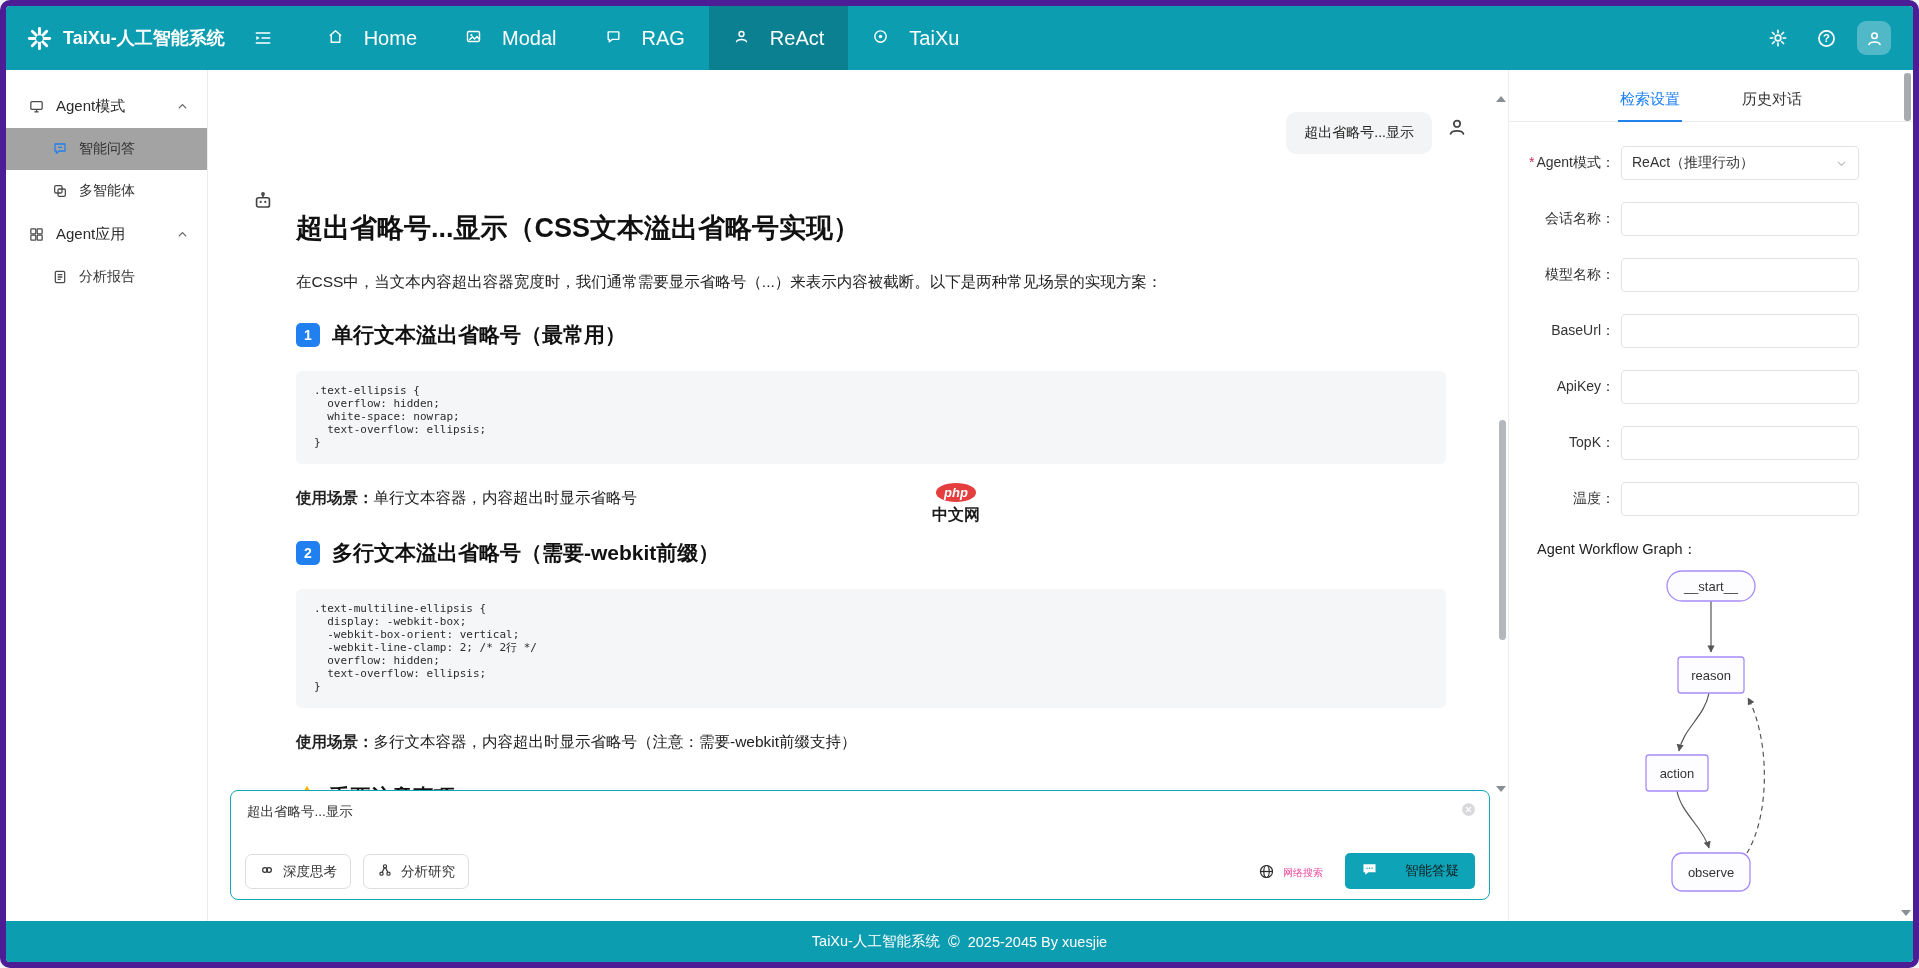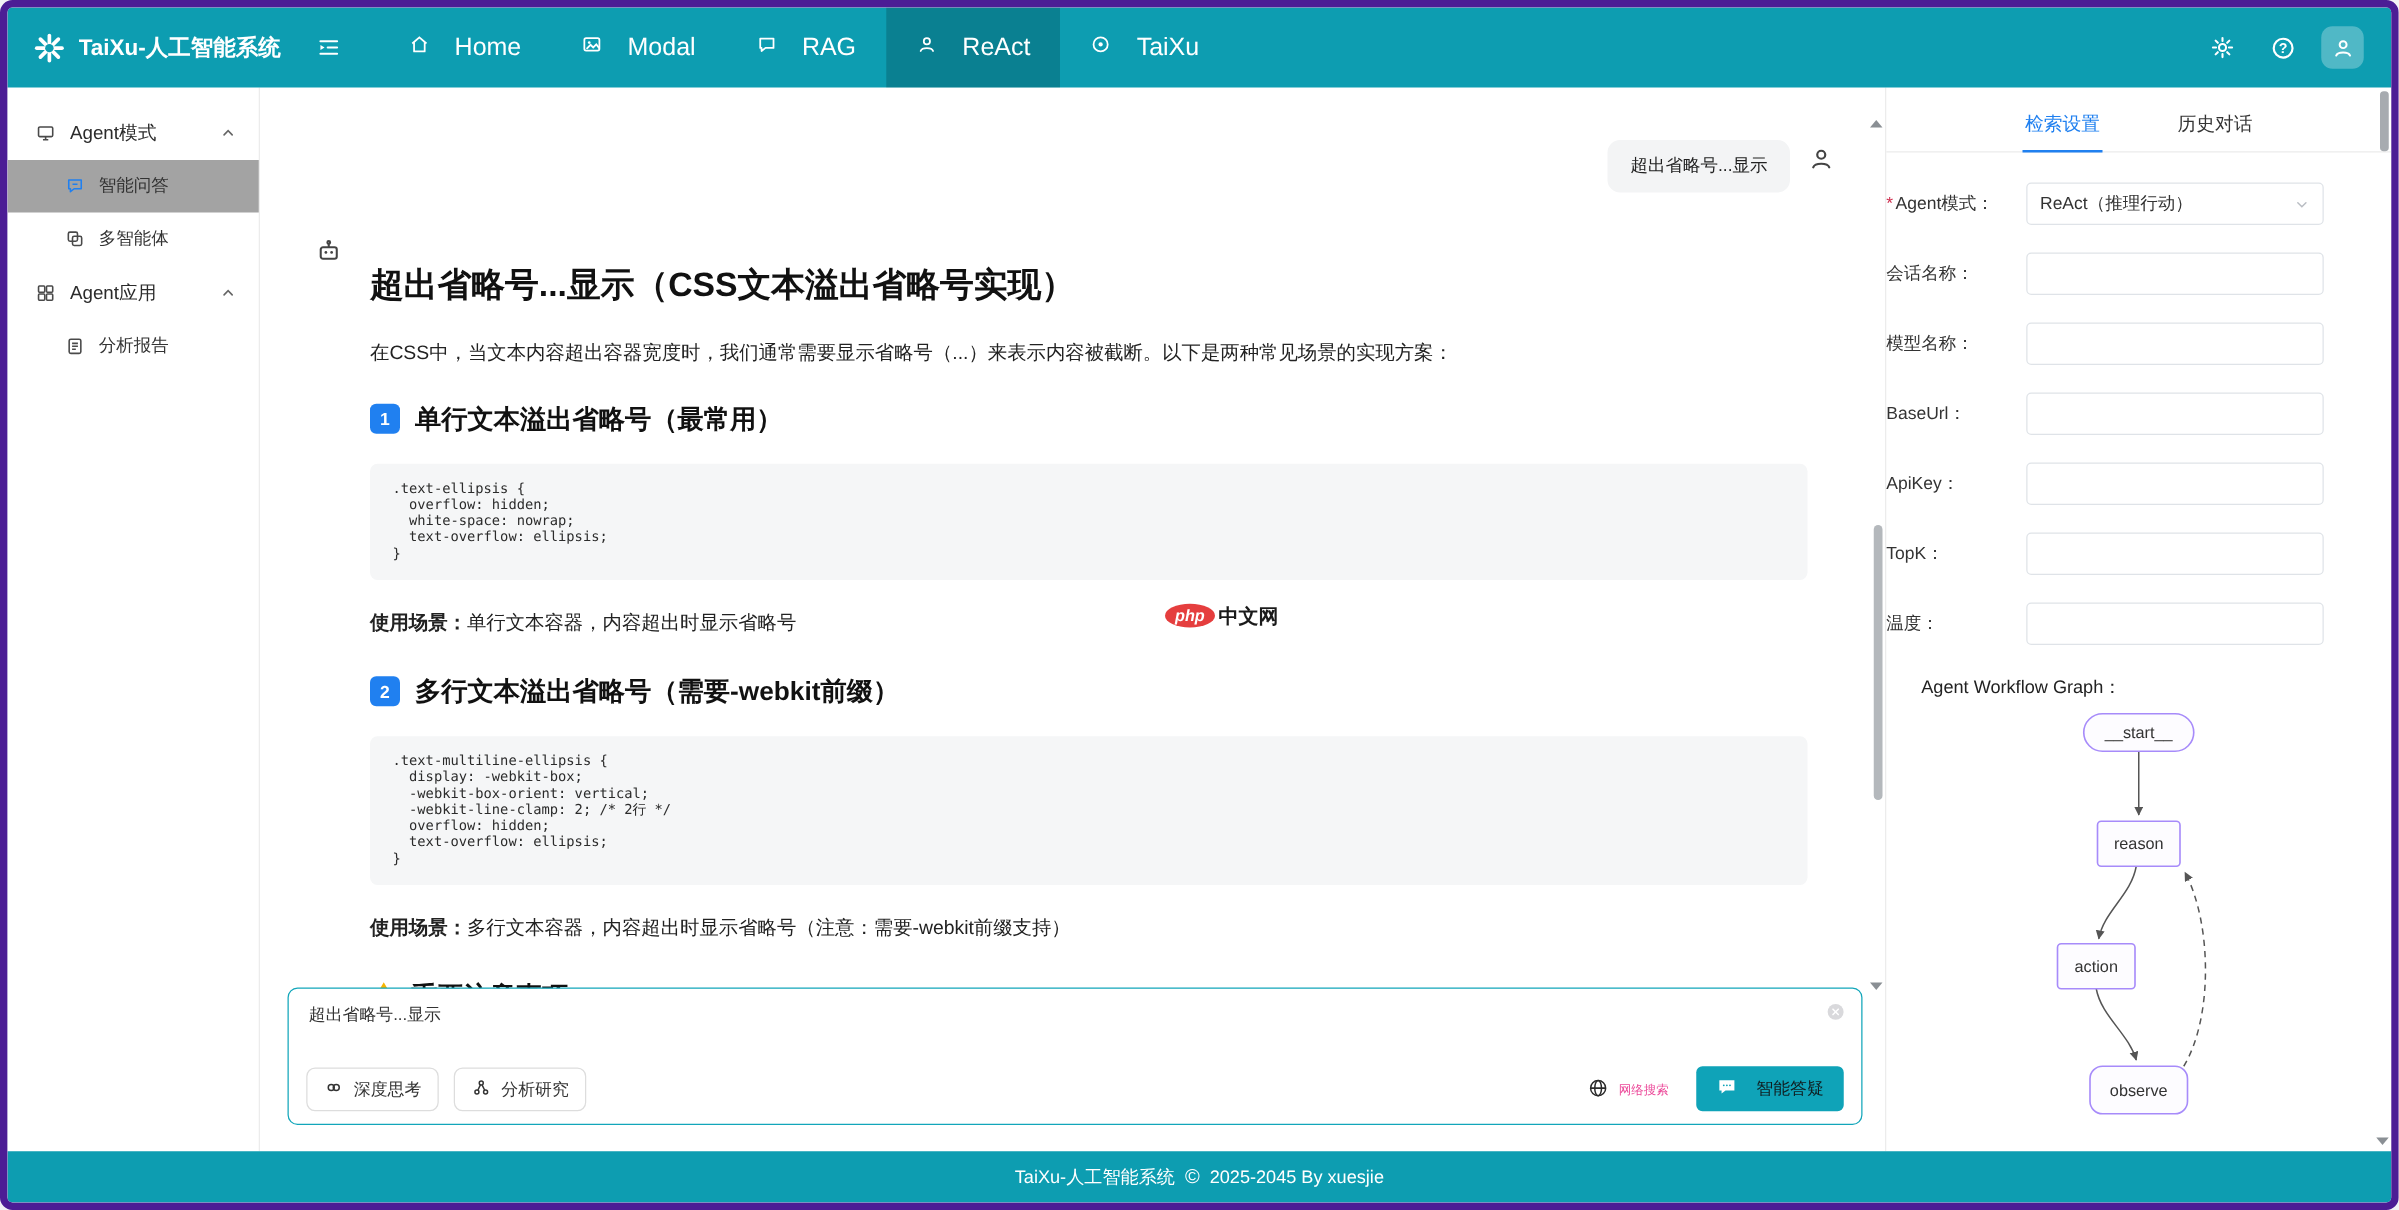--- a/index.html
+++ b/index.html
@@ -48,21 +48,21 @@
   .doc-title { font-size:27px; font-weight:700; color:#111; margin:26px 0 26px; }
   .intro { font-size:15.5px; color:#222; margin-bottom:28px; }
   .sec-head { display:flex; align-items:center; gap:12px; font-size:21px; font-weight:700; margin:8px 0 22px; color:#111; }
   .num-badge { width:24px; height:24px; background:#2080f0; color:#fff; border-radius:5px; flex:none;
                display:flex; align-items:center; justify-content:center; font-size:14px; font-weight:700; }
   pre.code { background:#f5f6f7; border-radius:6px; padding:14px 18px;
              font-family:"DejaVu Sans Mono","Liberation Mono",monospace; font-size:11px; line-height:1.18;
              color:#2b2b2b; white-space:pre; margin-bottom:24px; }
   .usage-row { position:relative; font-size:15.5px; margin-bottom:30px; color:#222; }
   .usage-row b { font-weight:700; }
-  .php-logo { position:absolute; left:636px; top:-5px; display:flex; align-items:flex-start; gap:3px; }
+  .php-logo { position:absolute; left:636px; top:-5px; display:flex; align-items:center; gap:3px;flex-direction:column; }
   .php-oval { background:#e53e3e; color:#fff; border-radius:50%; padding:2px 8px;
               font-style:italic; font-weight:700; font-size:13px; }
   .php-cn { font-weight:700; font-size:16px; color:#1a1a1a; }
   .warn-head { display:flex; align-items:center; gap:11px; font-size:21px; font-weight:700; margin-top:2px; color:#111; }
 
   
   .m-thumb { position:absolute; right:2px; top:350px; width:7px; height:220px; background:#b4b8bc; border-radius:4px; cursor:pointer; }
   .arrow-up, .arrow-down { position:absolute; right:2px; width:0; height:0;
      border-left:5px solid transparent; border-right:5px solid transparent; cursor:pointer; }
   .arrow-up { top:26px; border-bottom:6px solid #8a8f94; }
@@ -72,34 +72,34 @@
   .composer { position:absolute; left:22px; right:18px; bottom:21px; height:110px; background:#fff;
               border:1.5px solid #12a6ba; border-radius:8px; padding:12px 16px; z-index:20; }
   .composer textarea { width:calc(100% - 34px); height:42px; border:none; outline:none; resize:none;
               font-size:13.5px; color:#333; font-family:inherit; background:transparent; }
   .clear-btn { position:absolute; right:12px; top:10px; cursor:pointer; display:flex; }
   .composer-bar { position:absolute; left:14px; right:14px; bottom:10px; display:flex; align-items:flex-end; gap:12px; }
   .chip-btn { display:flex; align-items:center; gap:8px; border:1px solid #ddd; border-radius:7px;
               padding:7px 13px; font-size:13.5px; color:#333; background:#fff; cursor:pointer; }
   .web-btn { margin-left:auto; display:flex; align-items:center; gap:8px; font-size:10px; color:#ec4899;
              padding:7px 10px; cursor:pointer; }
-  .primary-btn { display:flex; align-items:center; gap:15px; background:#0fa3b8; border-radius:5px;
+  .primary-btn { display:flex; align-items:center; gap:27px; background:#0fa3b8; border-radius:5px;
              padding:8px 16px; font-size:13.5px; color:#101d1f; font-weight:500; cursor:pointer; }
 
   
   .rpanel { position:absolute; top:64px; right:0; width:405px; bottom:41px; background:#fff;
             border-left:1px solid #ececec; }
   .tabs { display:flex; justify-content:center; gap:58px; border-bottom:1px solid #ececec;
           height:52px; align-items:flex-end; padding-bottom:0; }
   .tab { font-size:15px; color:#333; padding:12px 2px; position:relative; cursor:pointer; }
   .tab.active { color:#2080f0; }
   .tab.active::after { content:""; position:absolute; left:0; right:0; bottom:-1px; height:2px; background:#2080f0; }
   .form { padding-top:24px; }
   .frow { display:flex; align-items:center; margin-bottom:22px; }
-  .flabel { width:106px; font-size:14px; color:#333; flex:none; }
+  .flabel { width:106px; text-align:right; font-size:14px; color:#333; flex:none; }
   .req { color:#d03050; margin-right:2px; }
   .finput { width:238px; height:34px; border:1px solid #dfe3e8; border-radius:4px; margin-left:6px;
             font-size:14px; padding:0 10px; outline:none; color:#333; background:#fff; }
   .fselect { width:238px; height:34px; border:1px solid #dfe3e8; border-radius:4px; margin-left:6px;
              display:flex; align-items:center; justify-content:space-between; padding:0 10px;
              font-size:14px; color:#333; cursor:pointer; background:#fff; }
   .fselect .chev-d { color:#b9bdc3; display:flex; }
   .wf-label { margin:24px 0 2px 28px; font-size:14.5px; color:#222; }
   .wf-svg { display:block; margin:2px auto 0; }
   .r-thumb { position:absolute; right:2px; top:3px; width:7px; height:48px; background:#a7abb0; border-radius:3px; cursor:pointer; }

